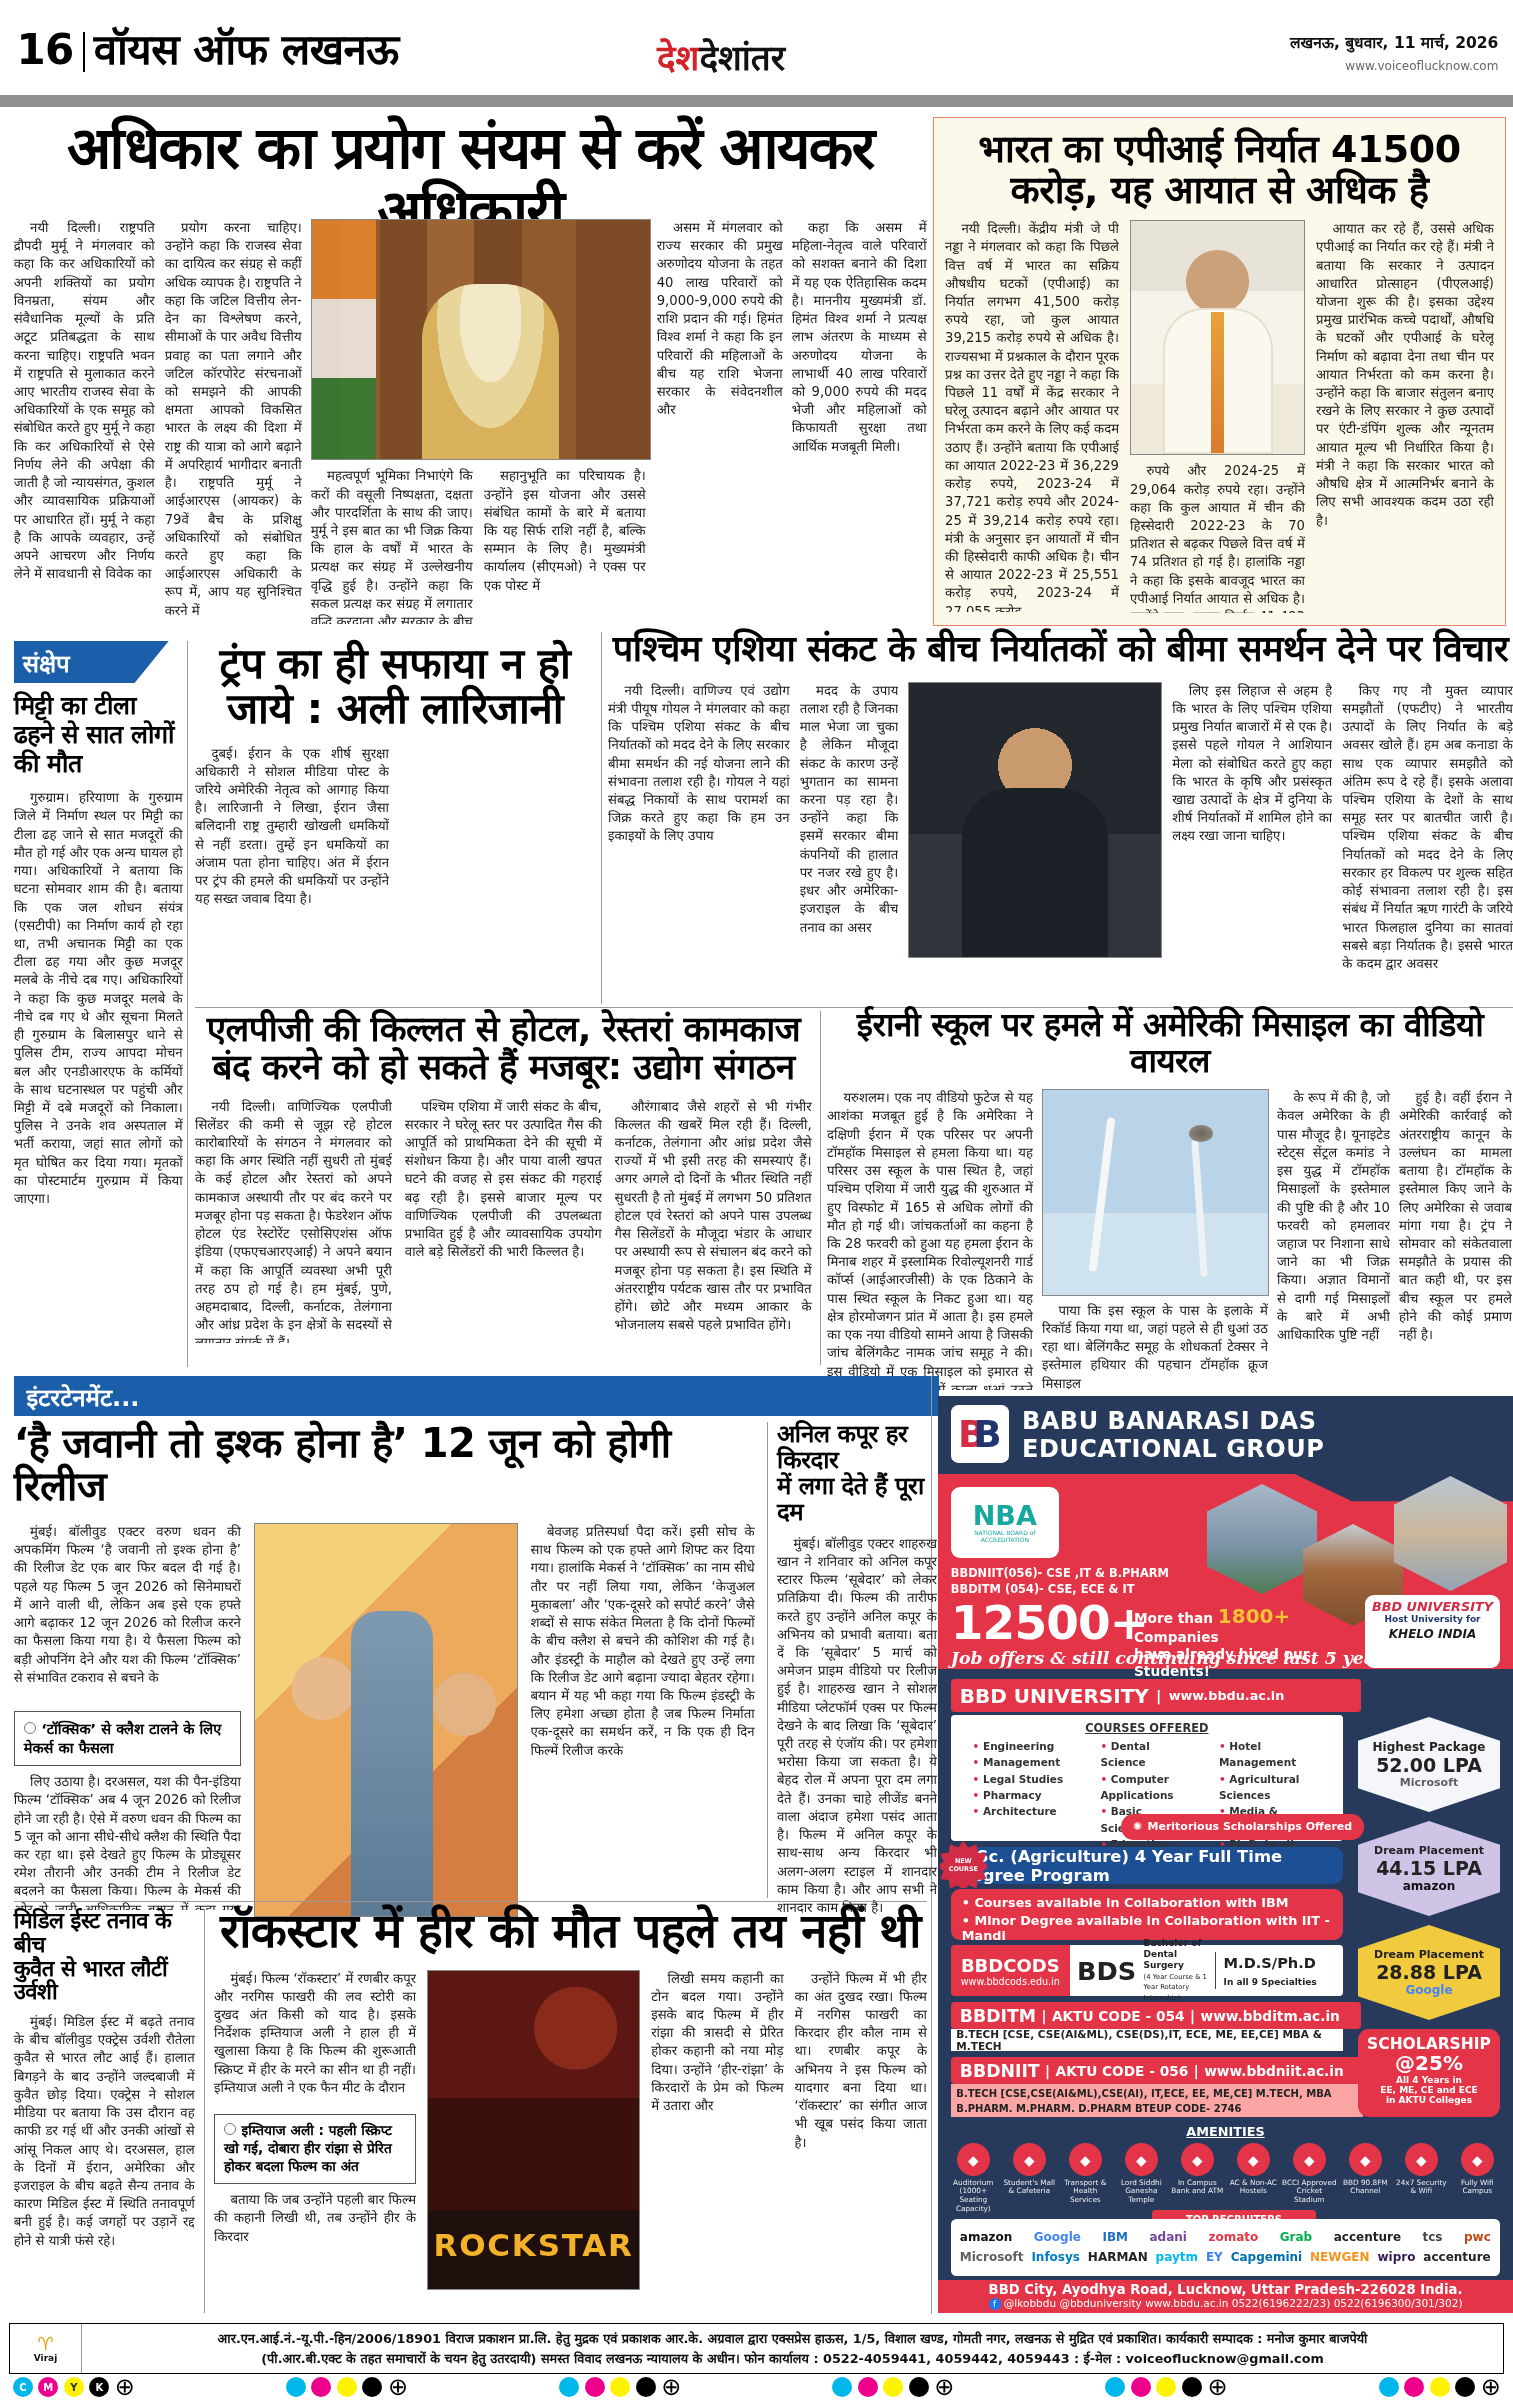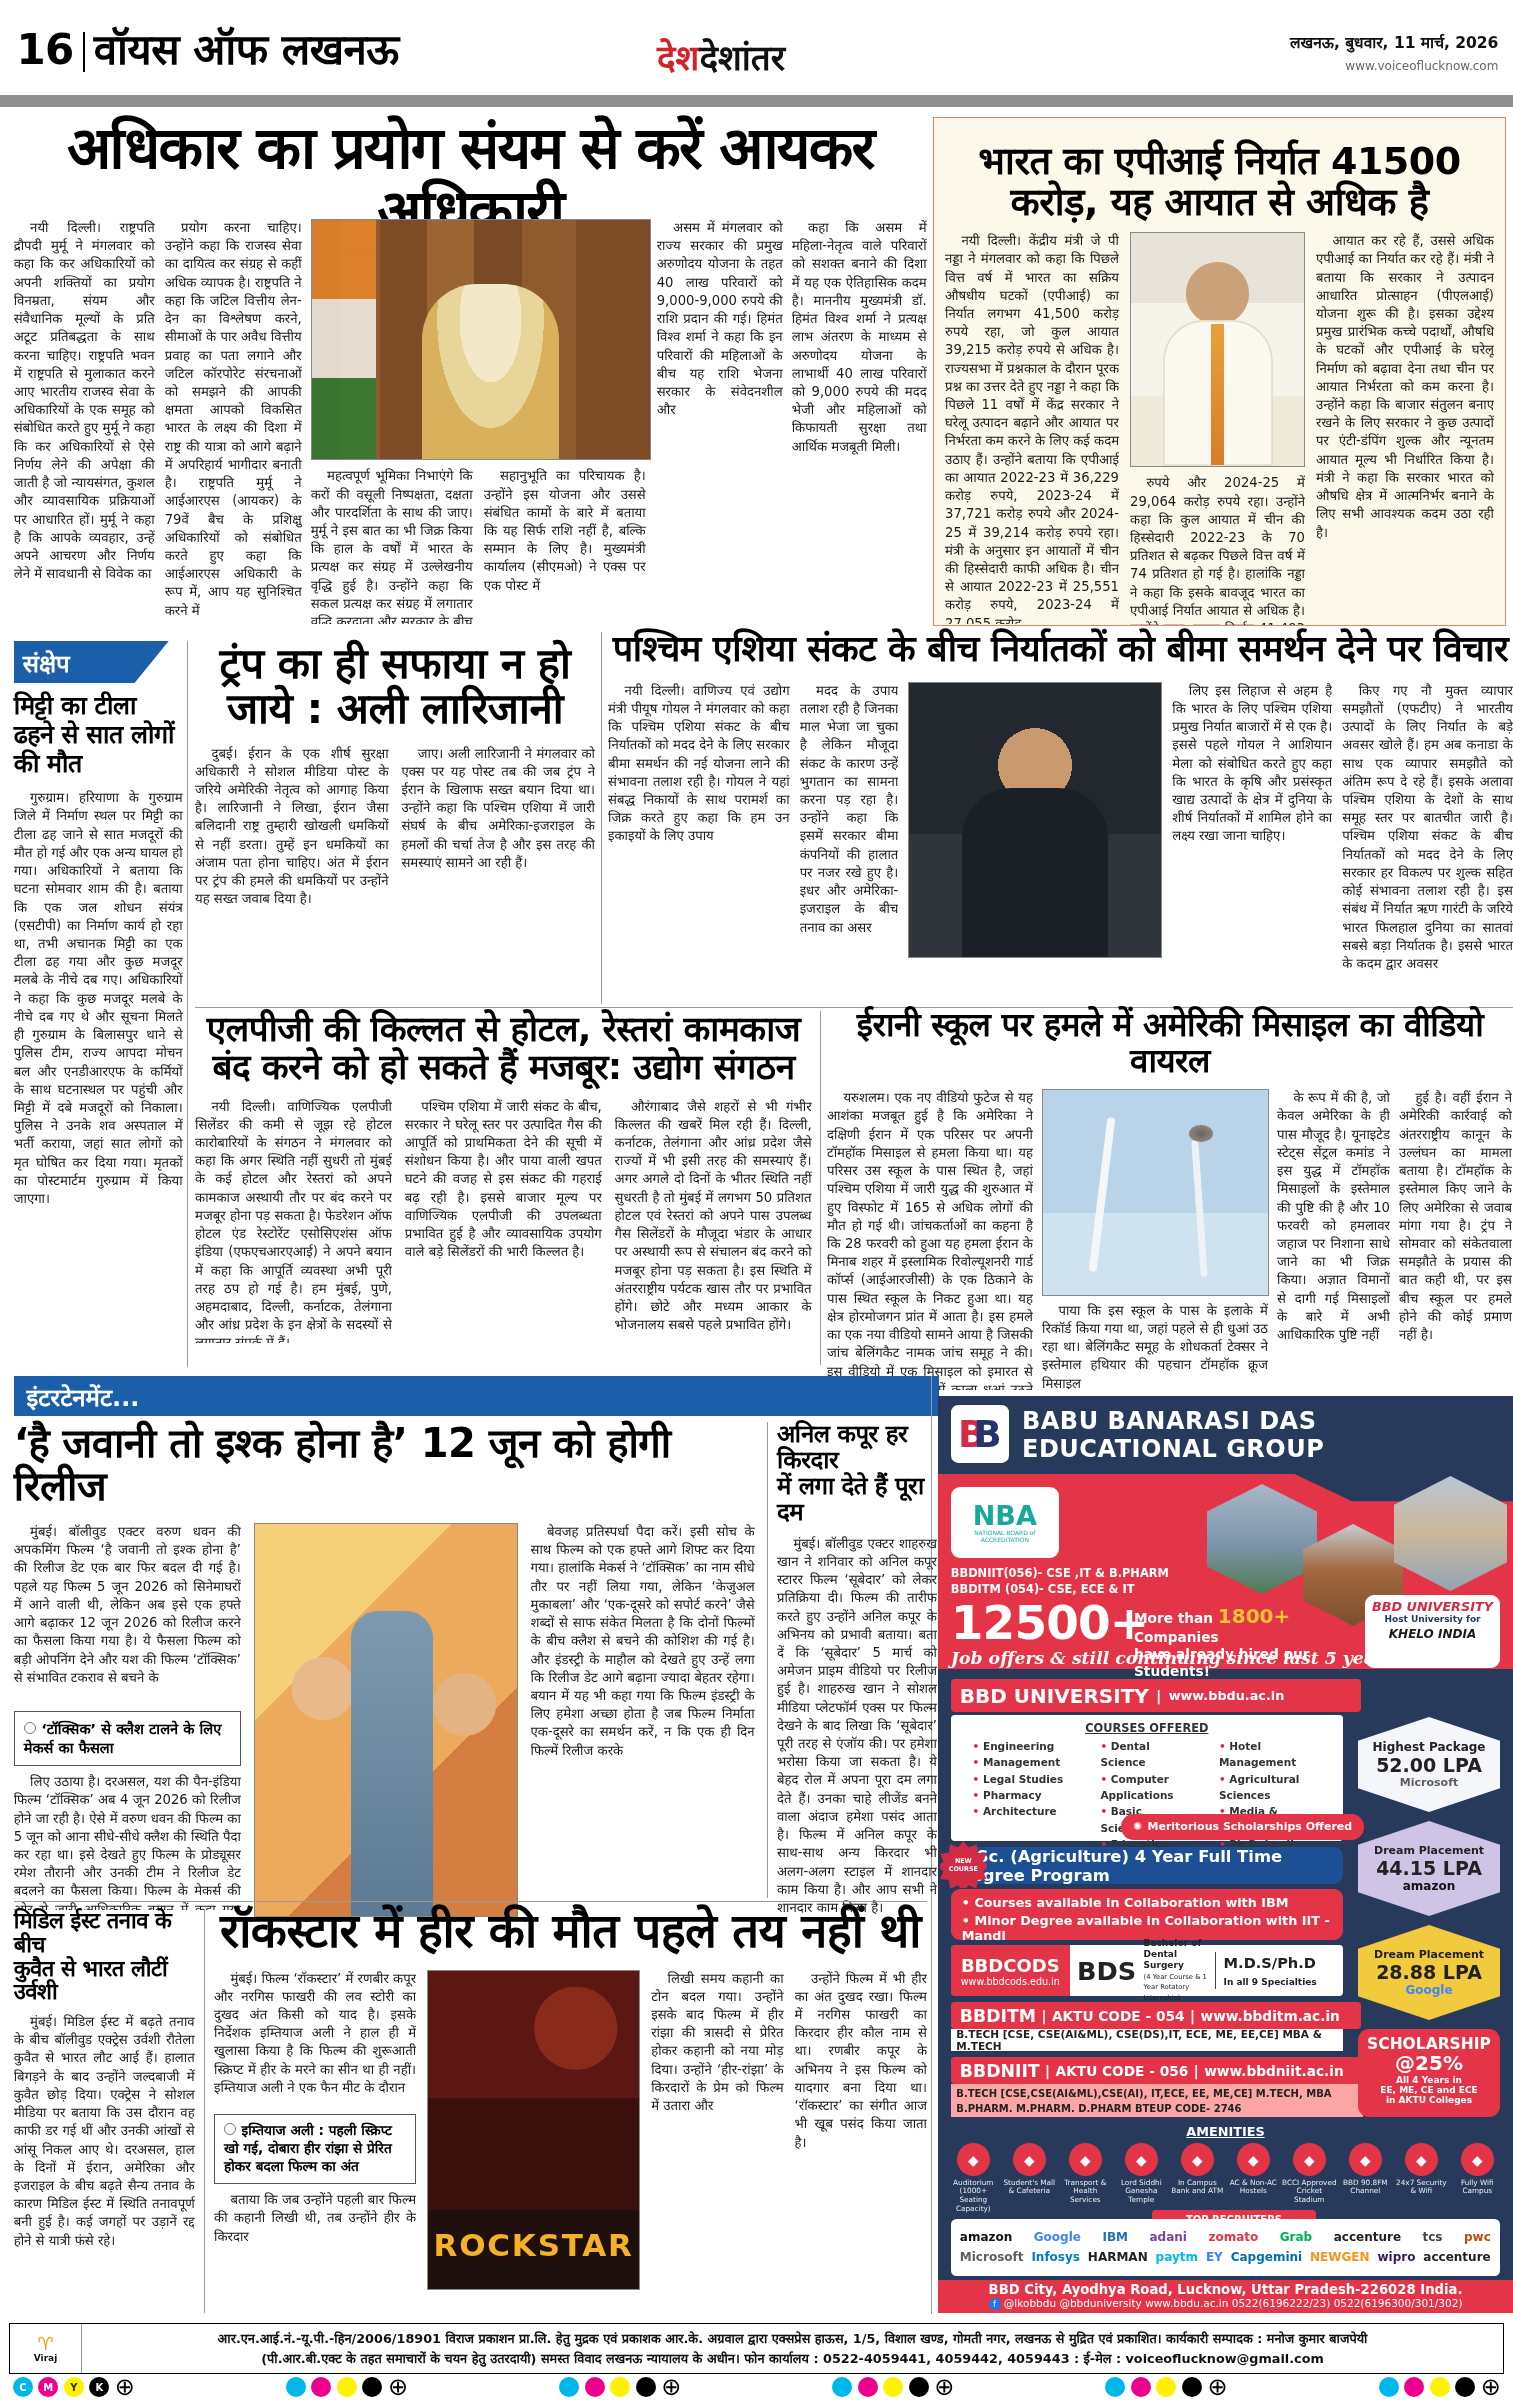--- a/index.html
+++ b/index.html
@@ -84,21 +84,21 @@
           <p>असम में मंगलवार को राज्य सरकार की प्रमुख अरुणोदय योजना के तहत 40 लाख परिवारों को 9,000-9,000 रुपये की राशि प्रदान की गई। हिमंत विश्व शर्मा ने कहा कि इन परिवारों की महिलाओं के बीच यह राशि भेजना सरकार के संवेदनशील और</p>
         </div>
     </div>
     <div class="abs" style="left:778px;top:102px;width:135px;height:409px;">
       <div class="col" style="height:409px;">
           <p>कहा कि असम में महिला-नेतृत्व वाले परिवारों को सशक्त बनाने की दिशा में यह एक ऐतिहासिक कदम है। माननीय मुख्यमंत्री डॉ. हिमंत विश्व शर्मा ने प्रत्यक्ष लाभ अंतरण के माध्यम से अरुणोदय योजना के लाभार्थी 40 लाख परिवारों को 9,000 रुपये की मदद भेजी और महिलाओं को किफायती सुरक्षा तथा आर्थिक मजबूती मिली।</p>
         </div>
     </div>
   </div>
 
-  <div class="abs" style="left:933px;top:117px;width:573px;height:509px;background:#fcf8ea;border:1.8px solid #e8836a;box-sizing:border-box;padding:23px 11px;">
+  <div class="abs" style="left:933px;top:117px;width:573px;height:509px;background:#fcf8ea;border:1.8px solid #e8836a;box-sizing:border-box;padding:11px 11px;">
     <div class="h" style="font-size:38px;text-align:center;">भारत का एपीआई निर्यात 41500</div>
     <div class="h" style="font-size:38px;text-align:center;">करोड़, यह आयात से अधिक है</div>
     <div style="display:flex;gap:11px;margin-top:9px;">
       <div class="col" style="width:175px;height:392px;">
           <p>नयी दिल्ली। केंद्रीय मंत्री जे पी नड्डा ने मंगलवार को कहा कि पिछले वित्त वर्ष में भारत का सक्रिय औषधीय घटकों (एपीआई) का निर्यात लगभग 41,500 करोड़ रुपये रहा, जो कुल आयात 39,215 करोड़ रुपये से अधिक है। राज्यसभा में प्रश्नकाल के दौरान पूरक प्रश्न का उत्तर देते हुए नड्डा ने कहा कि पिछले 11 वर्षों में केंद्र सरकार ने घरेलू उत्पादन बढ़ाने और आयात पर निर्भरता कम करने के लिए कई कदम उठाए हैं। उन्होंने बताया कि एपीआई का आयात 2022-23 में 36,229 करोड़ रुपये, 2023-24 में 37,721 करोड़ रुपये और 2024-25 में 39,214 करोड़ रुपये रहा। मंत्री के अनुसार इन आयातों में चीन की हिस्सेदारी काफी अधिक है। चीन से आयात 2022-23 में 25,551 करोड़ रुपये, 2023-24 में 27,055 करोड़</p>
         </div>
       <div style="width:175px;">
         <div class="photo" style="width:173px;height:233px;background:
              radial-gradient(circle at 50% 26%, #caa178 0 31px, rgba(0,0,0,0) 32px),
              linear-gradient(180deg,#e7e3d8 0 30%,#f6f3ea 30% 70%,#efe9da 70%);">
@@ -123,23 +123,20 @@
       </div>
   </div>
   <div class="vrule" style="left:187px;top:641px;height:726px;"></div>
 
   <div class="abs" style="left:195px;top:641px;width:400px;height:363px;">
     <div class="h" style="font-size:42px;text-align:center;">ट्रंप का ही सफाया न हो</div>
     <div class="h" style="font-size:42px;text-align:center;">जाये : अली लारिजानी</div>
     <div style="display:flex;gap:12.8px;margin-top:12.8px;">
       <div class="col" style="width:194px;height:233px;">
           <p>दुबई। ईरान के एक शीर्ष सुरक्षा अधिकारी ने सोशल मीडिया पोस्ट के जरिये अमेरिकी नेतृत्व को आगाह किया है। लारिजानी ने लिखा, ईरान जैसा बलिदानी राष्ट्र तुम्हारी खोखली धमकियों से नहीं डरता। तुम्हें इन धमकियों का अंजाम पता होना चाहिए। अंत में ईरान पर ट्रंप की हमले की धमकियों पर उन्होंने यह सख्त जवाब दिया है।</p>
-        </div>
-      <div class="col" style="width:194px;height:233px;">
-          <p>जाए। अली लारिजानी ने मंगलवार को एक्स पर यह पोस्ट तब की जब ट्रंप ने ईरान के खिलाफ सख्त बयान दिया था। उन्होंने कहा कि पश्चिम एशिया में जारी संघर्ष के बीच अमेरिका-इजराइल के हमलों की चर्चा तेज है और इस तरह की समस्याएं सामने आ रही हैं।</p>
         </div>
     </div>
   </div>
   <div class="vrule" style="left:601px;top:632px;height:372px;"></div>
 
   <div class="abs" style="left:608px;top:630px;width:905px;height:374px;">
     <div class="h" style="font-size:36px;text-align:center;">पश्चिम एशिया संकट के बीच निर्यातकों को बीमा समर्थन देने पर विचार</div>
     <div style="display:flex;gap:10px;margin-top:12.8px;">
       <div class="col" style="width:184px;height:315px;">
           <p>नयी दिल्ली। वाणिज्य एवं उद्योग मंत्री पीयूष गोयल ने मंगलवार को कहा कि पश्चिम एशिया संकट के बीच निर्यातकों को मदद देने के लिए सरकार बीमा समर्थन की नई योजना लाने की संभावना तलाश रही है। गोयल ने यहां संबद्ध निकायों के साथ परामर्श का जिक्र करते हुए कहा कि हम उन इकाइयों के लिए उपाय</p>

